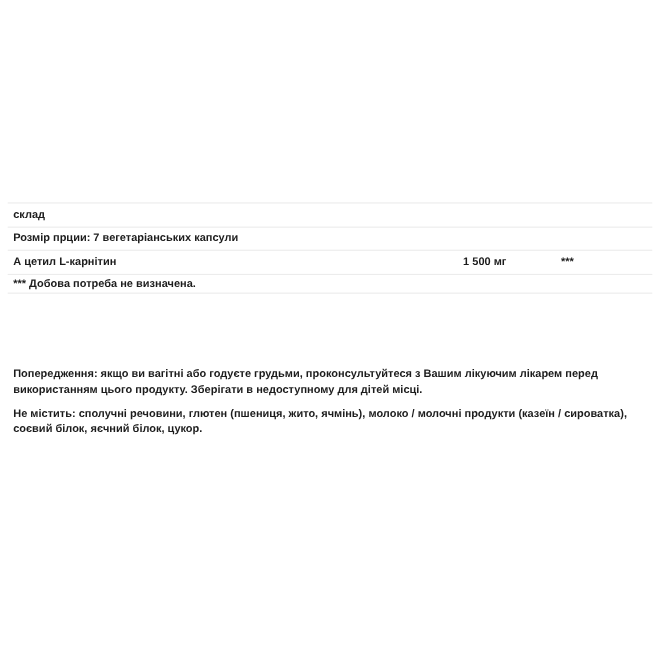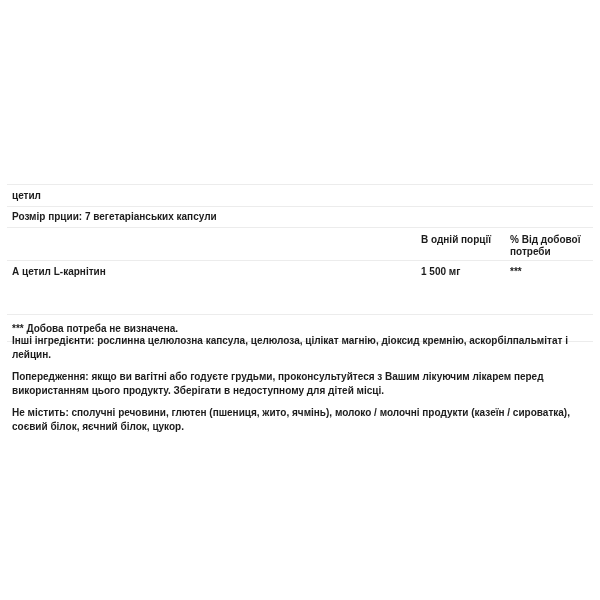--- a/index.html
+++ b/index.html
@@ -30,57 +30,51 @@
       display: flex;
       align-items: center;
     }
     .row.simple { height: 21.5px; }
     .row.head {
       height: 33px;
       align-items: flex-start;
       padding-top: 6px;
     }
     .row.item { height: 22px; }
-    .row.note { height: 28px; border-bottom: 1px solid #ececec; margin-top: 32px; }
+    .row.note { height: 18px; border-bottom: 1px solid #ececec; }
     .c1 { width: 409px; }
     .c2 { width: 89px; }
     .c3 { width: 80px; line-height: 12px; }
     .paras {
       position: absolute;
       left: 12px;
       top: 334px;
       width: 580px;
       line-height: 13.5px;
     }
     .paras p {
       margin: 0 0 9px 0;
     }
   </style>
 </head>
 <body>
 
 <div class="wrap">
   <div class="row simple">
-    <span>цетил</span>
+    <span>склад</span>
   </div>
   <div class="row simple">
     <span>Розмір прции: 7 вегетаріанських капсули</span>
-  </div>
-  <div class="row head">
-    <span class="c1"></span>
-    <span class="c2">В одній порції</span>
-    <span class="c3">% Від добової потреби</span>
   </div>
   <div class="row item">
     <span class="c1">А цетил L-карнітин</span>
     <span class="c2">1 500 мг</span>
     <span class="c3">***</span>
   </div>
   <div class="row note">
     <span>*** Добова потреба не визначена.</span>
   </div>
 </div>
 
 <div class="paras">
-  <p>Інші інгредієнти: рослинна целюлозна капсула, целюлоза, цілікат магнію, діоксид кремнію, аскорбілпальмітат і лейцин.</p>
   <p>Попередження: якщо ви вагітні або годуєте грудьми, проконсультуйтеся з Вашим лікуючим лікарем перед використанням цього продукту. Зберігати в недоступному для дітей місці.</p>
   <p>Не містить: сполучні речовини, глютен (пшениця, жито, ячмінь), молоко / молочні продукти (казеїн / сироватка), соєвий білок, яєчний білок, цукор.</p>
 </div>
 
 </body></html>

